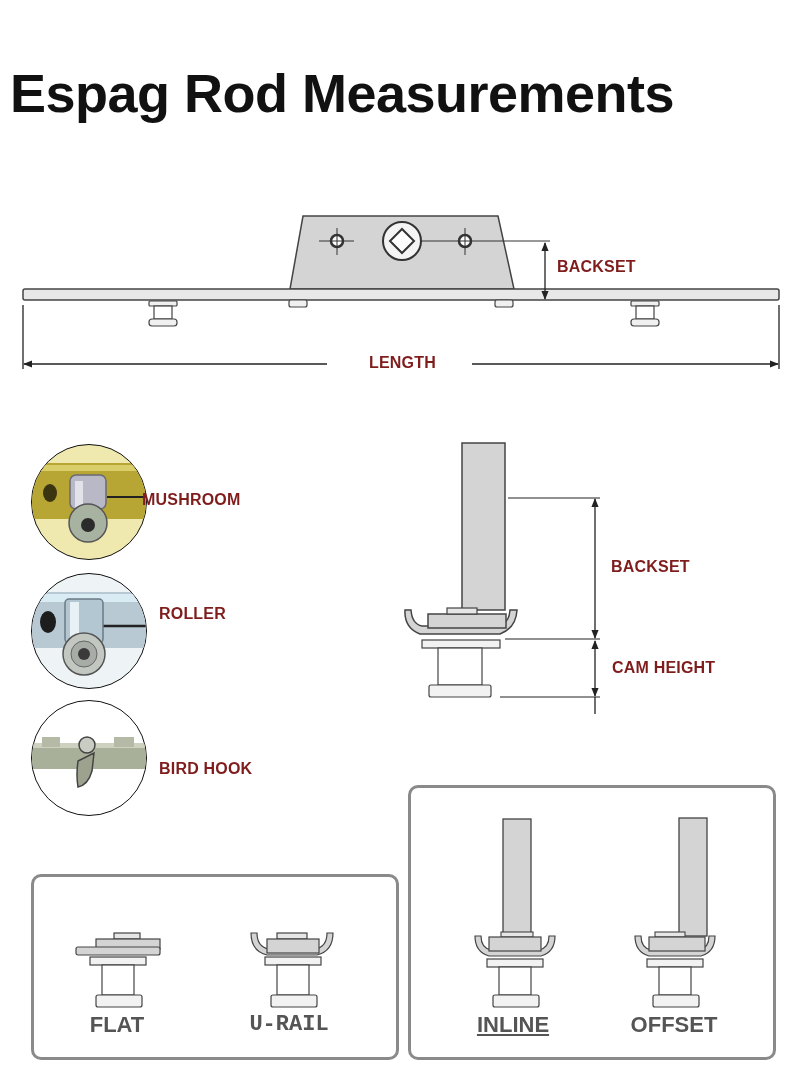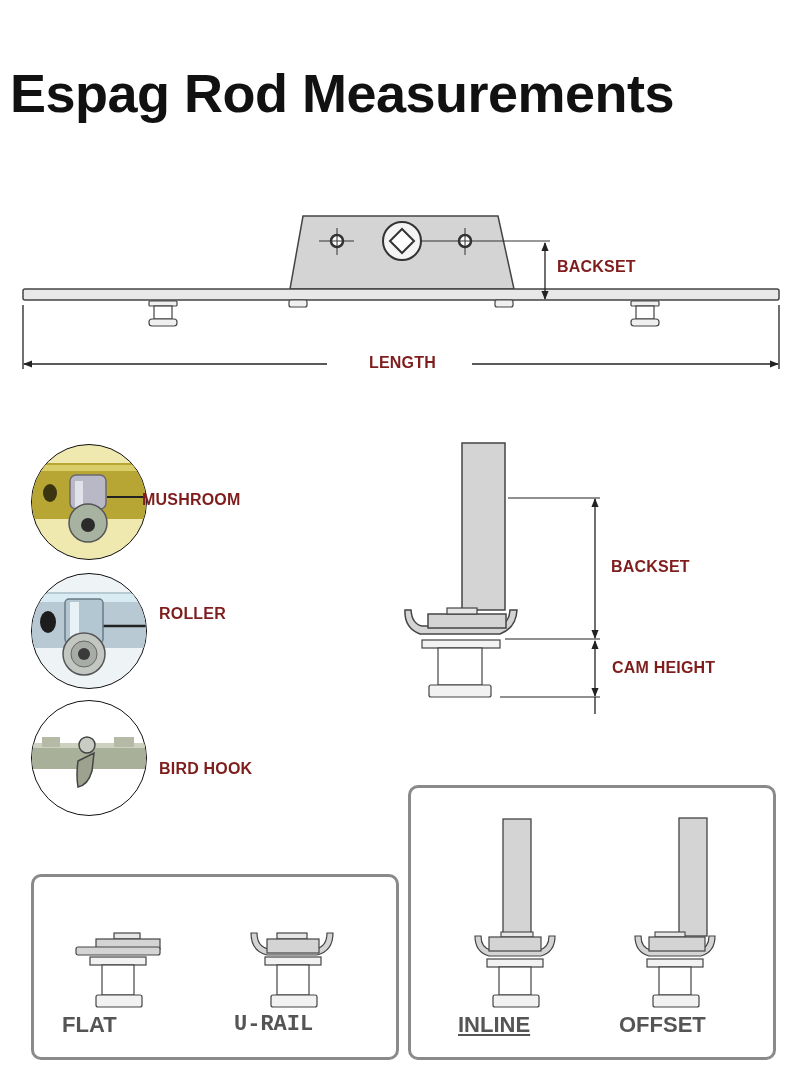--- a/index.html
+++ b/index.html
@@ -1,21 +1,21 @@
 <!DOCTYPE html>
 <html><head>
 <meta charset="utf-8">
 <style>
   html, body { margin: 0; padding: 0; background: #ffffff; }
   body { width: 800px; height: 1092px; position: relative; overflow: hidden;
          font-family: "Liberation Sans", "DejaVu Sans", sans-serif; color: #111; }
   .title { position: absolute; left: 0; top: 62px; width: 684px; text-align: center;
            font-size: 54px; font-weight: bold; letter-spacing: -0.5px; color: #111; }
   .lbl { position: absolute; font-size: 16px; font-weight: bold; color: #7f1d1d; letter-spacing: 0.2px; }
-  .lbl-grey { position: absolute; font-size: 22px; font-weight: bold; color: #555; }
+  .lbl-grey { position: absolute; font-size: 22px; font-weight: bold; color: #555; text-align: center; }
   svg { position: absolute; left: 0; top: 0; }
   .panel { position: absolute; border: 3px solid #8a8a8a; border-radius: 10px; background: #fff; }
   .circle { position: absolute; width: 114px; height: 114px; border-radius: 50%;
             border: 1.5px solid #111; overflow: hidden; background: #fff; }
 </style>
 </head>
 <body>
 
 <div class="title">Espag Rod Measurements</div>
 

